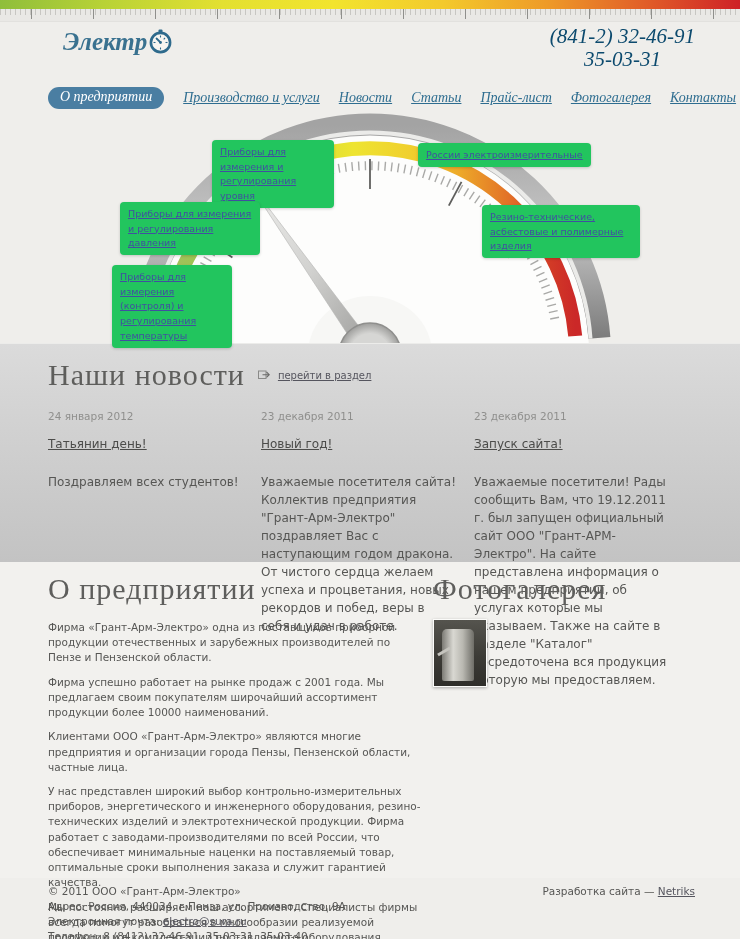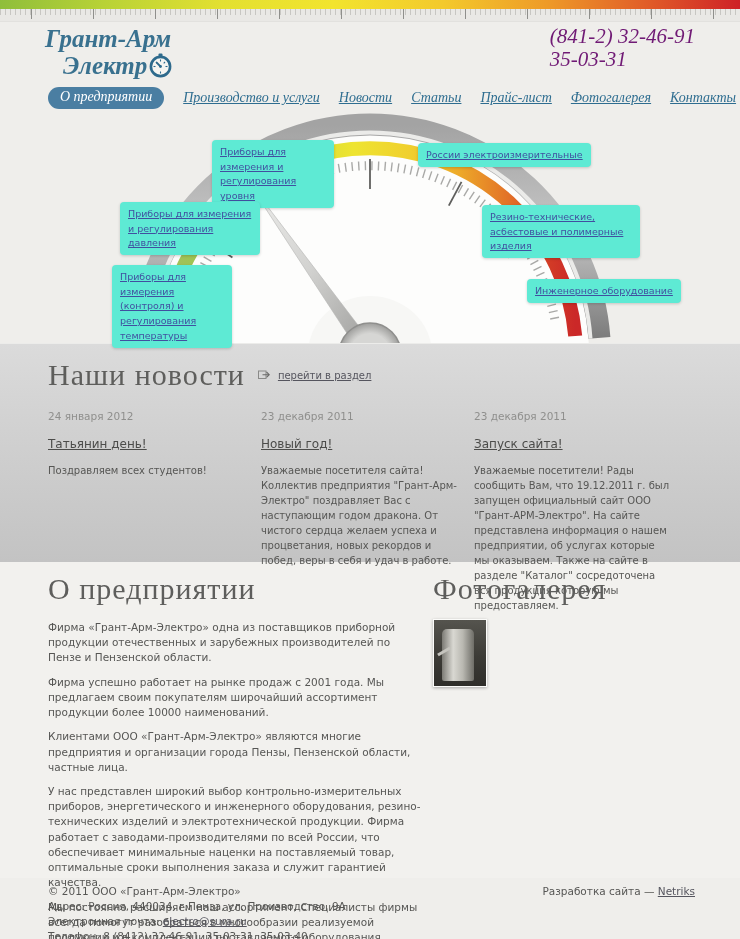--- a/index.html
+++ b/index.html
@@ -27,33 +27,33 @@
   }
   .header{height:64px;position:relative;}
   .logo{
     position:absolute;left:45px;top:5px;cursor:pointer;
     font-family:"Liberation Serif",serif;font-style:italic;font-weight:700;
     color:#39718f;font-size:25px;line-height:24px;
   }
   .logo-line2{margin-left:18px;display:flex;align-items:center;}
   .logo-icon{margin-left:1px;position:relative;top:2px;}
   .phones{
-    position:absolute;right:45px;top:3px;text-align:left;
+    position:absolute;right:45px;top:3px;text-align:center;
     font-family:"Liberation Serif",serif;font-style:italic;
-    color:#701a75;font-size:21px;line-height:23px;
+    color:#0c4a6e;font-size:21px;line-height:23px;
   }
   .nav{height:24px;display:flex;align-items:center;padding-left:48px;gap:19px;
     font-family:"Liberation Serif",serif;font-style:italic;font-size:14px;}
   .nav-pill{background:#4a7ea2;color:#fff;padding:2px 12px 4px;border-radius:11px;cursor:pointer;}
   .nav-link{color:#2e6d90;text-decoration:underline;cursor:pointer;}
 
   .gauge-section{height:233px;position:relative;}
   .gauge-svg{position:absolute;left:0;top:0;}
   .gauge-label{
-    position:absolute;background:#5eead4;border-radius:4px;
+    position:absolute;background:#22c55e;border-radius:4px;
     padding:5px 8px 4px;box-shadow:0 1px 3px rgba(0,0,0,.18);
     font-size:9.5px;line-height:1.55;
   }
   .gauge-label a{color:#4150a0;text-decoration:underline;cursor:pointer;}
   .gl-1{left:212px;top:30px;width:106px;}
   .gl-2{left:418px;top:33px;white-space:nowrap;}
   .gl-3{left:120px;top:92px;width:124px;}
   .gl-4{left:482px;top:95px;width:142px;}
   .gl-5{left:112px;top:155px;width:104px;}
   .gl-6{left:527px;top:169px;white-space:nowrap;}
@@ -68,21 +68,21 @@
     font-family:"Liberation Serif",serif;font-weight:400;
     font-size:30px;color:#5e5e5c;margin:0;letter-spacing:1px;
   }
   .news-head{display:flex;align-items:center;gap:13px;}
   .goto{display:flex;align-items:center;gap:8px;font-size:10px;}
   .goto a{color:#55555e;text-decoration:underline;cursor:pointer;}
   .news-cols{display:flex;gap:17px;margin-top:18px;}
   .news-item{width:196px;}
   .news-date{color:#8f8f8d;font-size:10.5px;margin-bottom:11px;}
   .news-title a{color:#4c4c4a;font-size:12px;text-decoration:underline;cursor:pointer;}
-  .news-text{color:#565654;font-size:10px;line-height:1.5;margin-top:11px;}
+  .news-text{color:#565654;font-size:12px;line-height:1.5;margin-top:21px;}
 
   .about{height:316px;box-sizing:border-box;background:#f2f1ee;padding:10px 0 0 48px;display:flex;}
   .about-left{width:375px;}
   .about-left .section-title{margin-bottom:14px;}
   .about-left p{font-size:10.5px;color:#565654;line-height:1.45;margin:0 0 9px;}
   .about-right{margin-left:10px;}
   .thumb{
     width:52px;height:66px;margin-top:13px;position:relative;cursor:pointer;
     background:linear-gradient(180deg,#55544e 0%,#3c3b36 55%,#2f2e2a 100%);
     border:1px solid #fbfbf9;box-shadow:0 1px 3px rgba(0,0,0,.3);overflow:hidden;
@@ -105,21 +105,20 @@
   .footer-right{text-align:right;white-space:nowrap;}
 </style>
 </head>
 <body>
 
 <div class="top-stripe"></div>
 <div class="ruler"></div>
 
 <header class="header">
   <div class="logo">
-    <div>Грант-Арм</div>
     <div class="logo-line2">
       <span>Электр</span>
       <span class="logo-icon">
         <svg width="25" height="25" viewBox="0 0 25 25">
           <rect x="10.5" y="0.5" width="4" height="3.5" rx="1" fill="#2e6a8c"></rect>
           <circle cx="12.5" cy="13.5" r="9.6" fill="#f6f5f1" stroke="#2e6a8c" stroke-width="2.6"></circle>
           <g stroke="#2e6a8c" stroke-width="1.1">
             <line x1="12.5" y1="6.5" x2="12.5" y2="8.5"></line>
             <line x1="12.5" y1="18.5" x2="12.5" y2="20.5"></line>
             <line x1="5.5" y1="13.5" x2="7.5" y2="13.5"></line>
@@ -196,21 +195,20 @@
     <circle cx="370" cy="244" r="31" fill="url(#hubGrad)" stroke="#8f8f8d" stroke-width="1.5"></circle>
     <circle cx="370" cy="244" r="21" fill="#d6d6d4" stroke="#97979
 
 5" stroke-width="2"></circle>
   </svg>
   <div class="gauge-label gl-1"><a>Приборы для измерения и регулирования уровня</a></div>
   <div class="gauge-label gl-2"><a>России электроизмерительные</a></div>
   <div class="gauge-label gl-3"><a>Приборы для измерения и регулирования давления</a></div>
   <div class="gauge-label gl-4"><a>Резино-технические, асбестовые и полимерные изделия</a></div>
   <div class="gauge-label gl-5"><a>Приборы для измерения (контроля) и регулирования температуры</a></div>
-  <div class="gauge-label gl-6"><a>Инженерное оборудование</a></div>
 </section>
 
 <section class="news">
   <div class="news-head">
     <h2 class="section-title">Наши новости</h2>
     <span class="goto">
       <span>
         <svg width="12" height="11" viewBox="0 0 12 11">
           <rect x="0.5" y="2" width="7.5" height="7.5" fill="none" stroke="#8a8a88"></rect>
           <path d="M4.5 5.7 h6.5 M8.5 3 l2.7 2.7 -2.7 2.7" stroke="#6a6a68" fill="none" stroke-width="1.1"></path>

